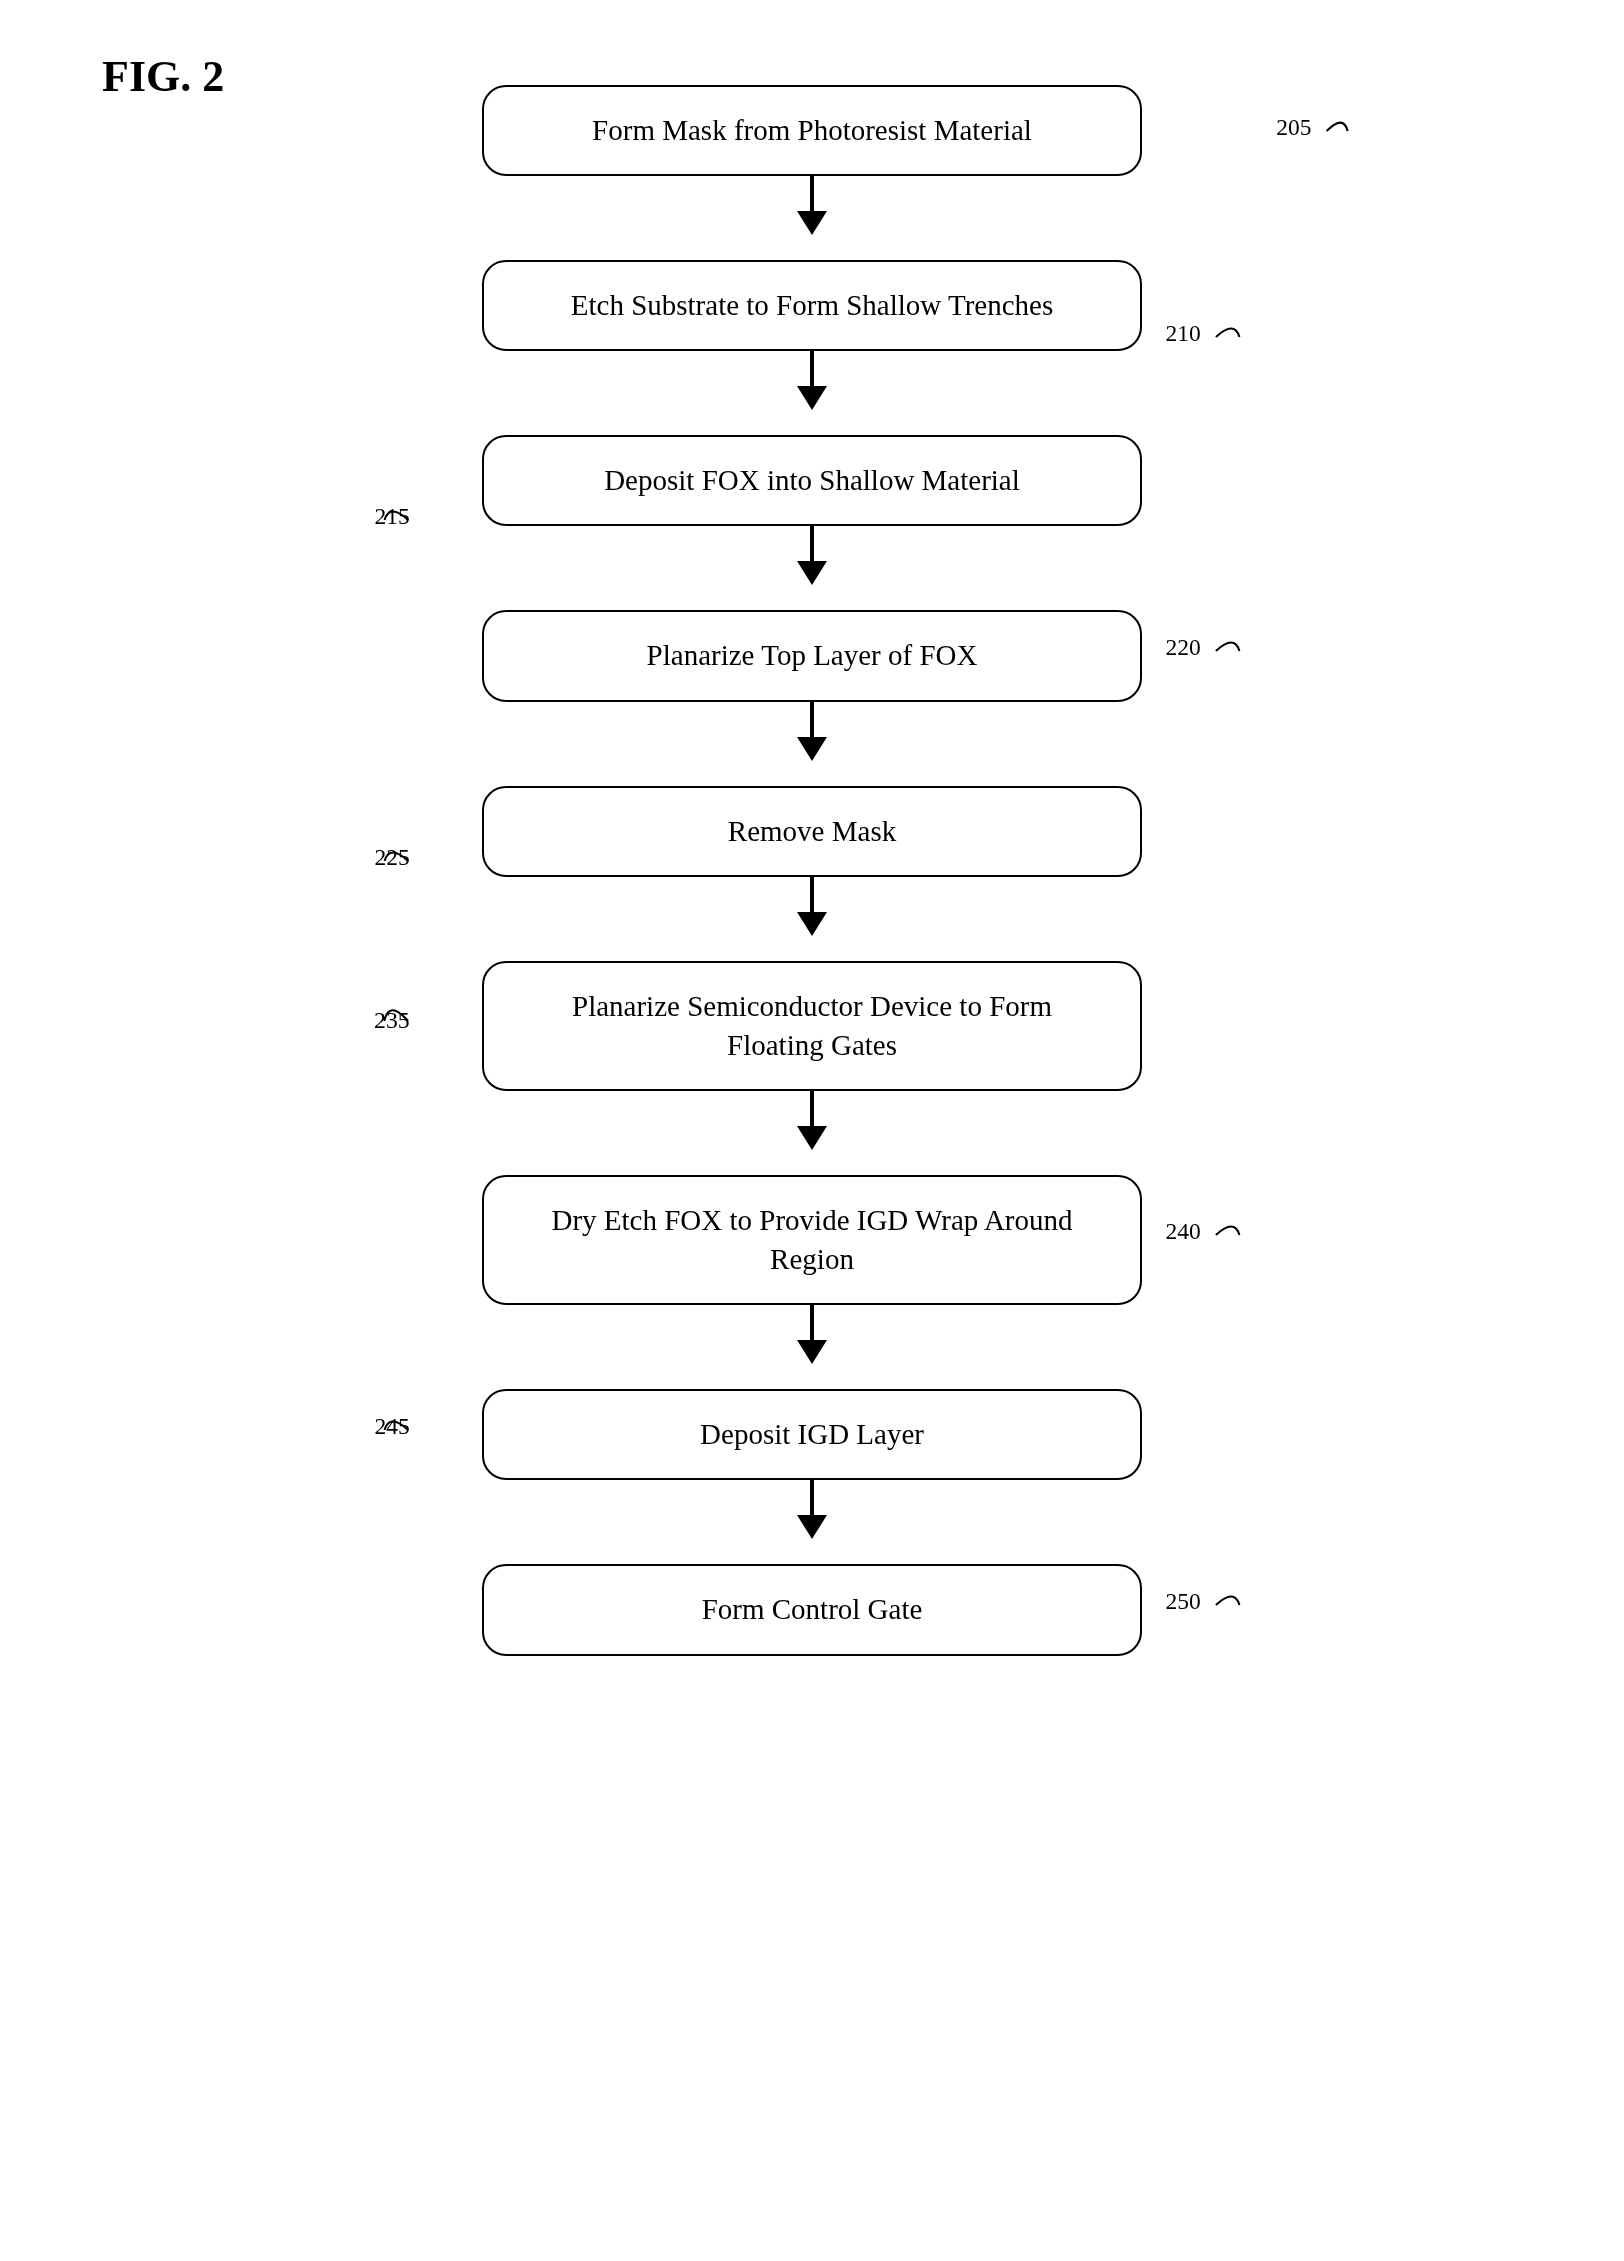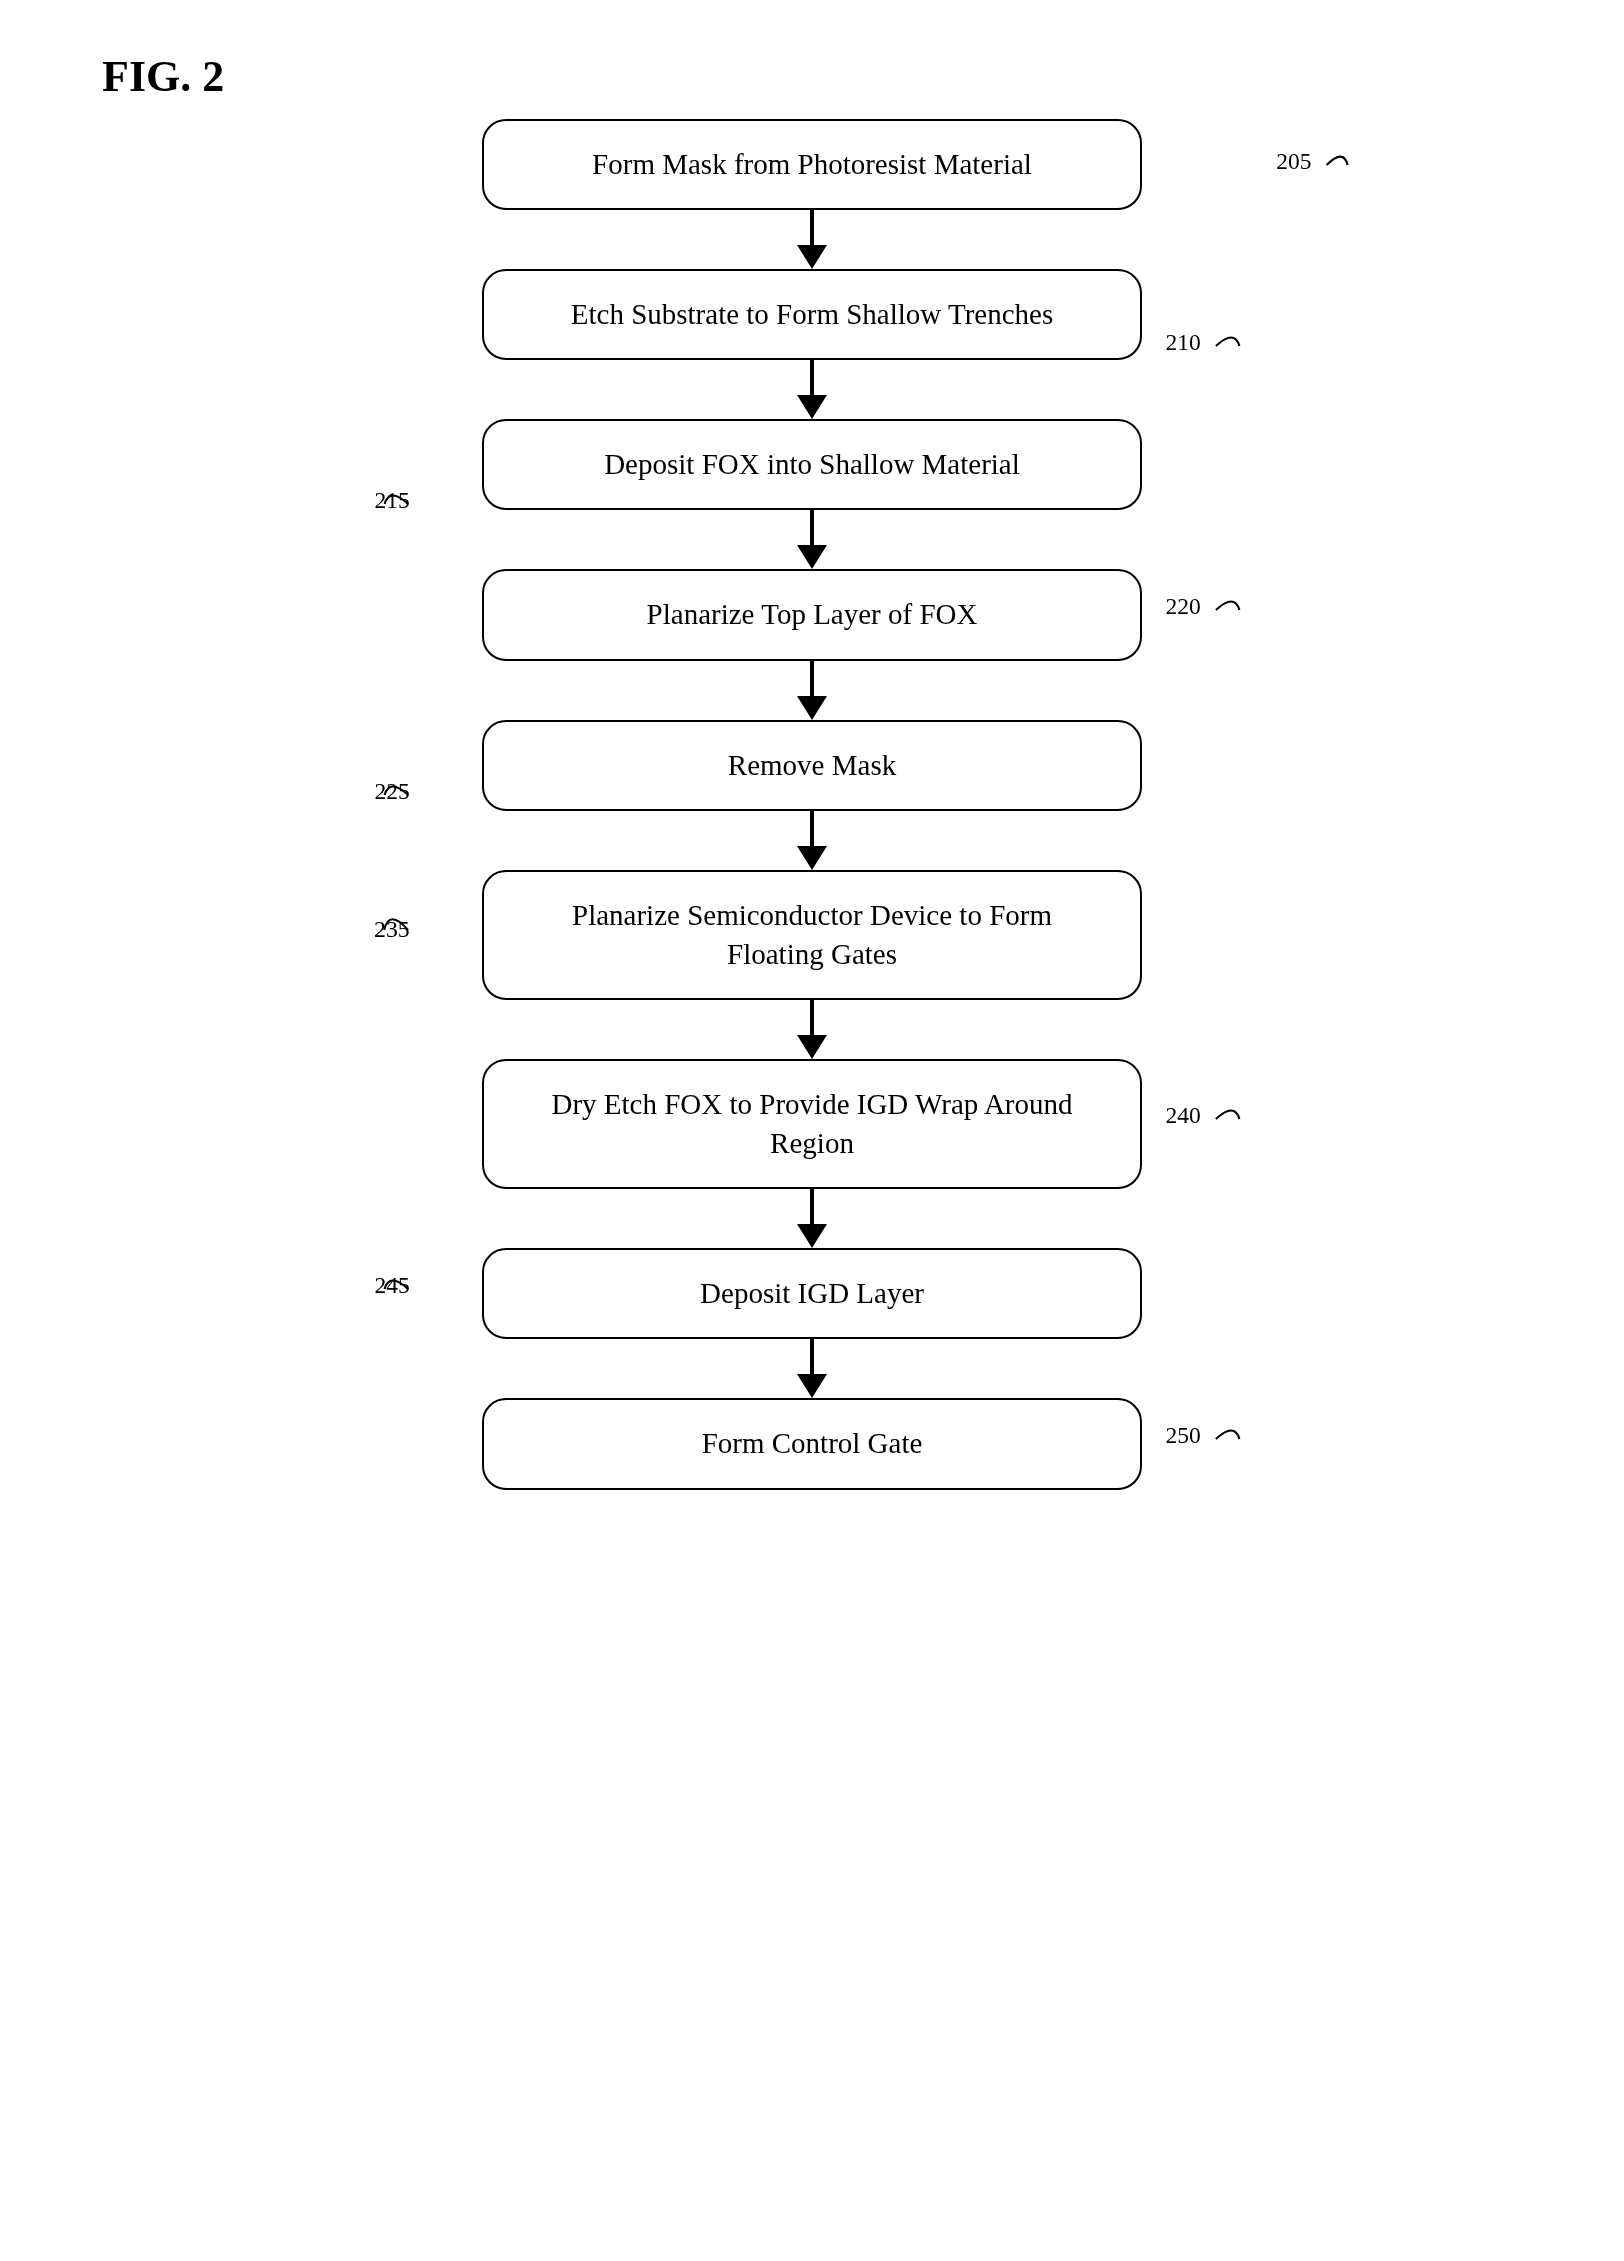--- a/index.html
+++ b/index.html
@@ -18,39 +18,40 @@
     }
 
     .page-container {
       width: 1624px;
       min-height: 2261px;
       background: #ffffff;
       position: relative;
       display: flex;
       flex-direction: column;
       align-items: center;
-      padding: 68px 0;
+      padding: 34px 0;
     }
 
     .fig-label {
       position: absolute;
       top: 51px;
       left: 102px;
       font-size: 44px;
       font-weight: bold;
       font-family: 'Times New Roman', Times, serif;
     }
 
     .flowchart {
       display: flex;
       flex-direction: column;
       align-items: center;
       margin-top: 34px;
       width: 761px;
       position: relative;
+      gap: 25px;
     }
 
     .step-wrapper {
       display: flex;
       flex-direction: column;
       align-items: center;
       width: 100%;
       position: relative;
     }
 

